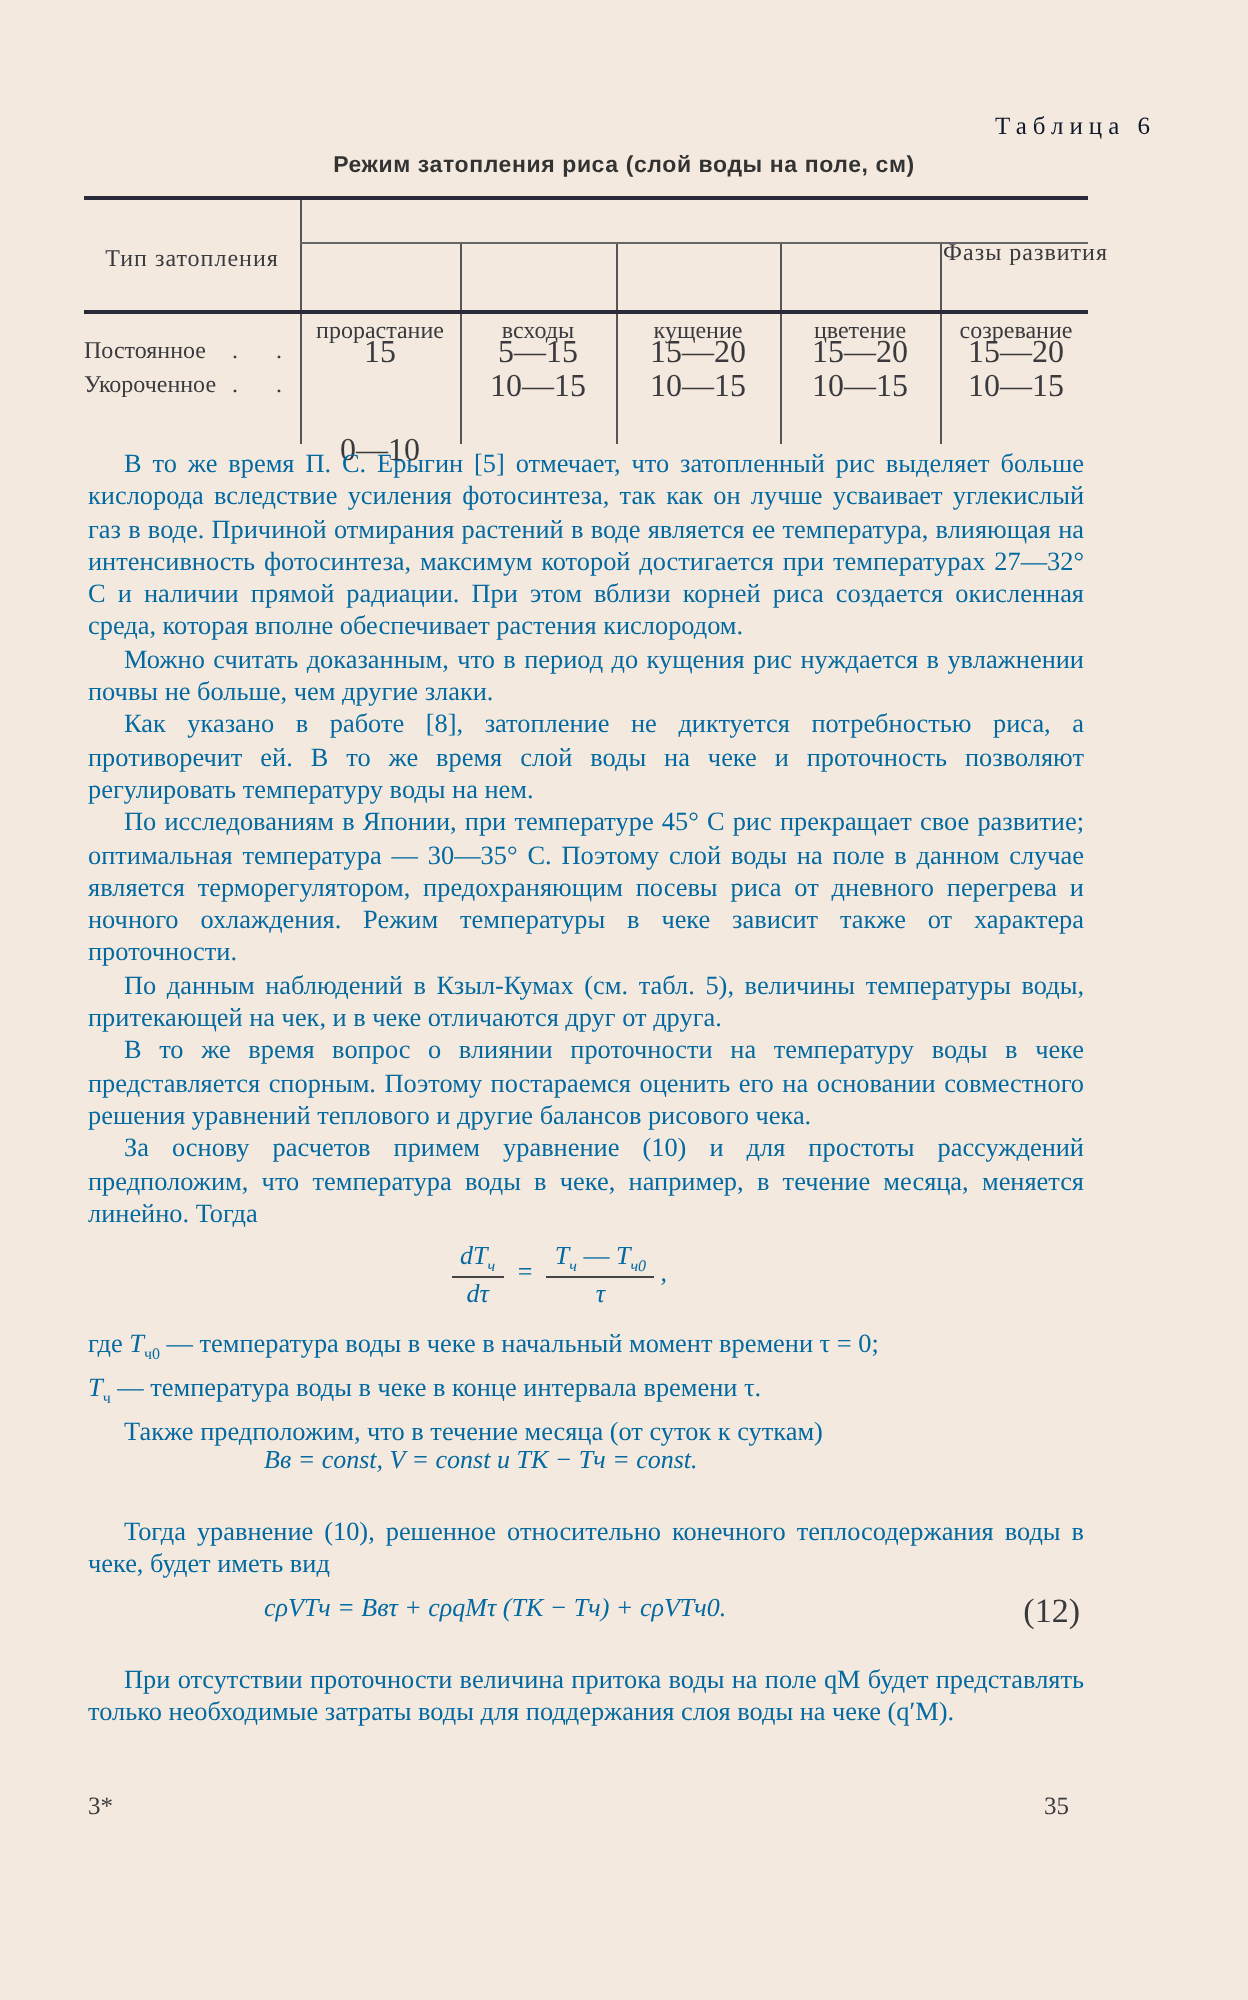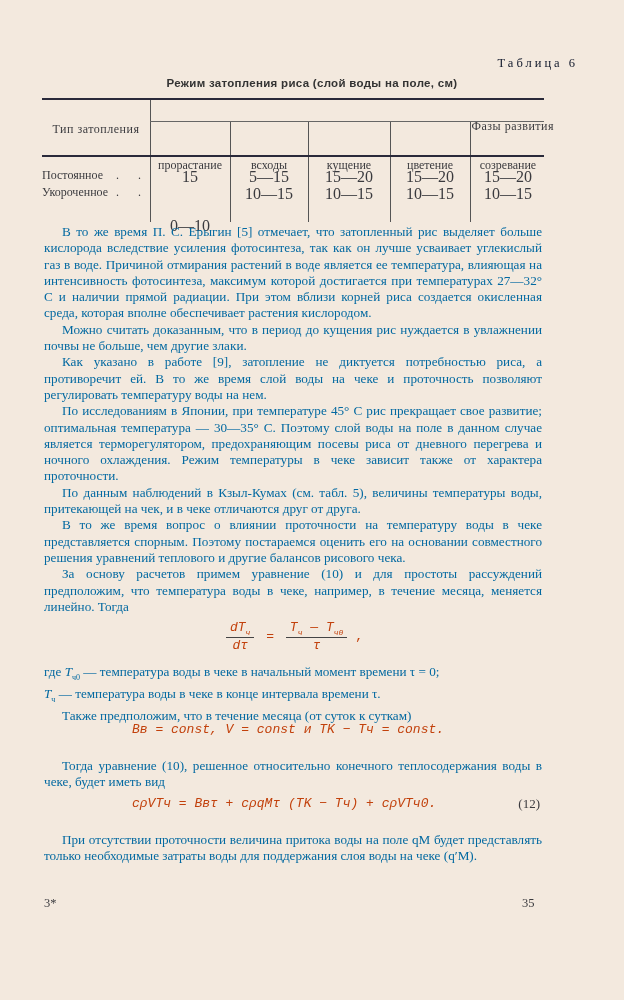--- a/index.html
+++ b/index.html
@@ -32,25 +32,25 @@
   .phase-h { position: absolute; top: 133px; text-align: center; font-size: 12px; margin-top: 25px; }
   .row-label { position: absolute; left: 42px; font-size: 12px; }
   .row-dots { position: absolute; left: 116px; font-size: 12px; letter-spacing: 8px; }
   .cell { position: absolute; text-align: center; font-size: 16px; }
   .body-text {
     position: absolute; left: 44px; width: 498px;
     font-size: 13.2px; line-height: 16.3px; text-align: justify; color: #0369a1;
   }
   .body-text p { margin: 0; text-indent: 18px; }
   .body-text p.noindent { text-indent: 0; }
-  .formula { position: absolute; font-style: italic; font-size: 13px; color: #c2410c; font-family: Liberation Mono, monospace; }
+  .formula { position: absolute; font-style: italic; font-size: 13px; color: #0369a1; }
   .frac { display: inline-block; vertical-align: middle; text-align: center; }
   .frac .num { display: block; border-bottom: 1px solid #444; padding: 0 4px; }
   .frac .den { display: block; padding: 0 4px; }
-  .eqno { position: absolute; right: 84px; font-size: 13px; }
+  .eqno { position: absolute; right: 84px; font-size: 17px; }
   .footer-left { position: absolute; left: 44px; top: 896px; font-size: 12.5px; }
   .footer-right { position: absolute; left: 522px; top: 896px; font-size: 12.5px; }
   sub { font-size: 8px; }
   .up { font-style: normal; }
 </style>
 </head>
 <body>
 
 <div class="page">
 
@@ -92,21 +92,21 @@
       <div class="cell" style="left:230px; width:78px; top:185px;">10—15</div>
       <div class="cell" style="left:308px; width:82px; top:185px;">10—15</div>
       <div class="cell" style="left:390px; width:80px; top:185px;">10—15</div>
       <div class="cell" style="left:470px; width:76px; top:185px;">10—15</div>
     </div>
   </div>
 
   <div class="body-text" style="top:224px;">
     <p>В то же время П. С. Ерыгин [5] отмечает, что затопленный рис выделяет больше кислорода вследствие усиления фотосинтеза, так как он лучше усваивает углекислый газ в воде. Причиной отмирания растений в воде является ее температура, влияющая на интенсивность фотосинтеза, максимум которой достигается при температурах 27—32° С и наличии прямой радиации. При этом вблизи корней риса создается окисленная среда, которая вполне обеспечивает растения кислородом.</p>
     <p>Можно считать доказанным, что в период до кущения рис нуждается в увлажнении почвы не больше, чем другие злаки.</p>
-    <p>Как указано в работе [9], затопление не диктуется потребностью риса, а противоречит ей. В то же время слой воды на чеке и проточность позволяют регулировать температуру воды на нем.</p>
+    <p>Как указано в работе [8], затопление не диктуется потребностью риса, а противоречит ей. В то же время слой воды на чеке и проточность позволяют регулировать температуру воды на нем.</p>
     <p>По исследованиям в Японии, при температуре 45° С рис прекращает свое развитие; оптимальная температура — 30—35° С. Поэтому слой воды на поле в данном случае является терморегулятором, предохраняющим посевы риса от дневного перегрева и ночного охлаждения. Режим температуры в чеке зависит также от характера проточности.</p>
     <p>По данным наблюдений в Кзыл-Кумах (см. табл. 5), величины температуры воды, притекающей на чек, и в чеке отличаются друг от друга.</p>
     <p>В то же время вопрос о влиянии проточности на температуру воды в чеке представляется спорным. Поэтому постараемся оценить его на основании совместного решения уравнений теплового и другие балансов рисового чека.</p>
     <p>За основу расчетов примем уравнение (10) и для простоты рассуждений предположим, что температура воды в чеке, например, в течение месяца, меняется линейно. Тогда</p>
   </div>
 
   <div class="formula" style="left:226px; top:620px;">
     <span class="frac">
       <span class="num"><span>dT</span><sub>ч</sub></span>
       <span class="den">dτ</span>

